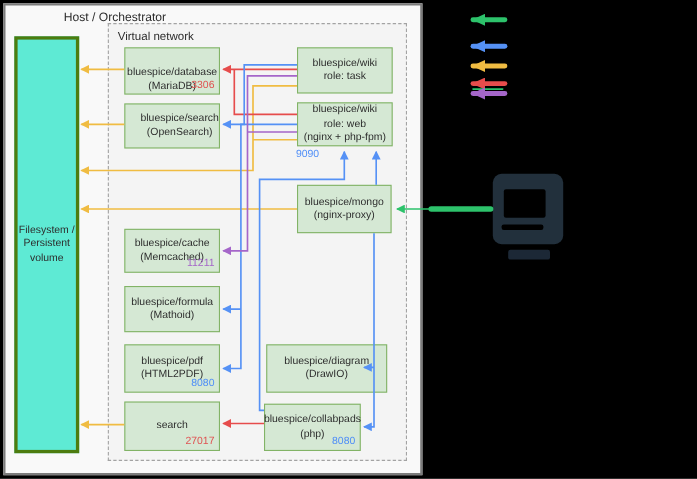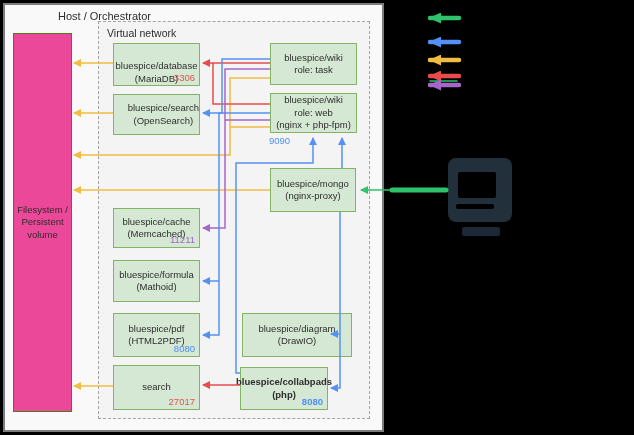--- a/index.html
+++ b/index.html
@@ -6,37 +6,37 @@
   #canvas{position:relative;width:634px;height:435px;background:#000;overflow:hidden;
           font-family:"Liberation Sans", sans-serif;color:#2d2d2d;}
   .abs{position:absolute;box-sizing:border-box;}
   #host{left:3px;top:3px;width:381px;height:429px;background:#f9f9f9;border:2px solid #7c7c7c;}
   #host-label{left:10px;top:10px;font-size:11px;color:#2d2d2d;padding-left:48px;}
   #vnet{left:98px;top:21px;width:272px;height:398px;background:#f4f4f4;border:1.5px dashed #a3a3a3;}
   #vnet-label{left:107px;top:27px;font-size:10.5px;}
   .node{display:flex;align-items:center;justify-content:center;text-align:center;
         font-size:9.5px;line-height:1.3;}
   .green-node{background:#d5e8d4;border:1px solid #82b366;}
-  .yellow-node{background:#ec4899;border:1px solid #4d7c0f;}
+  .yellow-node{background:#5eead4;border:3px solid #4d7c0f;}
   .node .lbl{white-space:pre-line;}
   .port{position:absolute;right:4px;bottom:1px;font-size:9.5px;}
   .port-red{color:#e05252;} .port-blue{color:#4f8ef7;} .port-purple{color:#a566c9;}
   #port-web{left:269px;top:135px;font-size:9.5px;color:#4f8ef7;}
   #fs-box{left:13px;top:33px;width:59px;height:379px;}
   #n-database{left:113px;top:43px;width:87px;height:43px;align-items:flex-end;}
   #n-search{left:113px;top:94px;width:87px;height:41px;justify-content:flex-end;}
   #n-task{left:270px;top:43px;width:87px;height:42px;}
   #n-web{left:270px;top:93px;width:87px;height:40px;}
   #n-proxy{left:270px;top:168px;width:86px;height:44px;}
   #n-cache{left:113px;top:208px;width:87px;height:40px;}
   #n-formula{left:113px;top:260px;width:87px;height:42px;}
   #n-pdf{left:113px;top:313px;width:87px;height:44px;text-align:center;}
   #n-mongo{left:113px;top:365px;width:87px;height:45px;}
   #n-diagram{left:242px;top:313px;width:110px;height:44px;text-align:center;}
-  #n-collabpads{left:240px;top:367px;width:88px;height:43px;font-weight:bold;}
+  #n-collabpads{left:240px;top:367px;width:88px;height:43px;}
   #wires{left:0;top:0;width:634px;height:435px;pointer-events:none;}
   
   #monitor{left:448px;top:158px;width:64px;height:64px;background:#22303c;border-radius:8px;}
   #monitor-screen{left:458px;top:172px;width:38px;height:26px;background:#000;border-radius:2px;}
   #monitor-slot{left:456px;top:204px;width:38px;height:5px;background:#000;border-radius:2px;}
   #monitor-caption{left:462px;top:227px;width:38px;height:9px;background:#1c2836;border-radius:2px;}
 </style>
 </head>
 <body>
 

